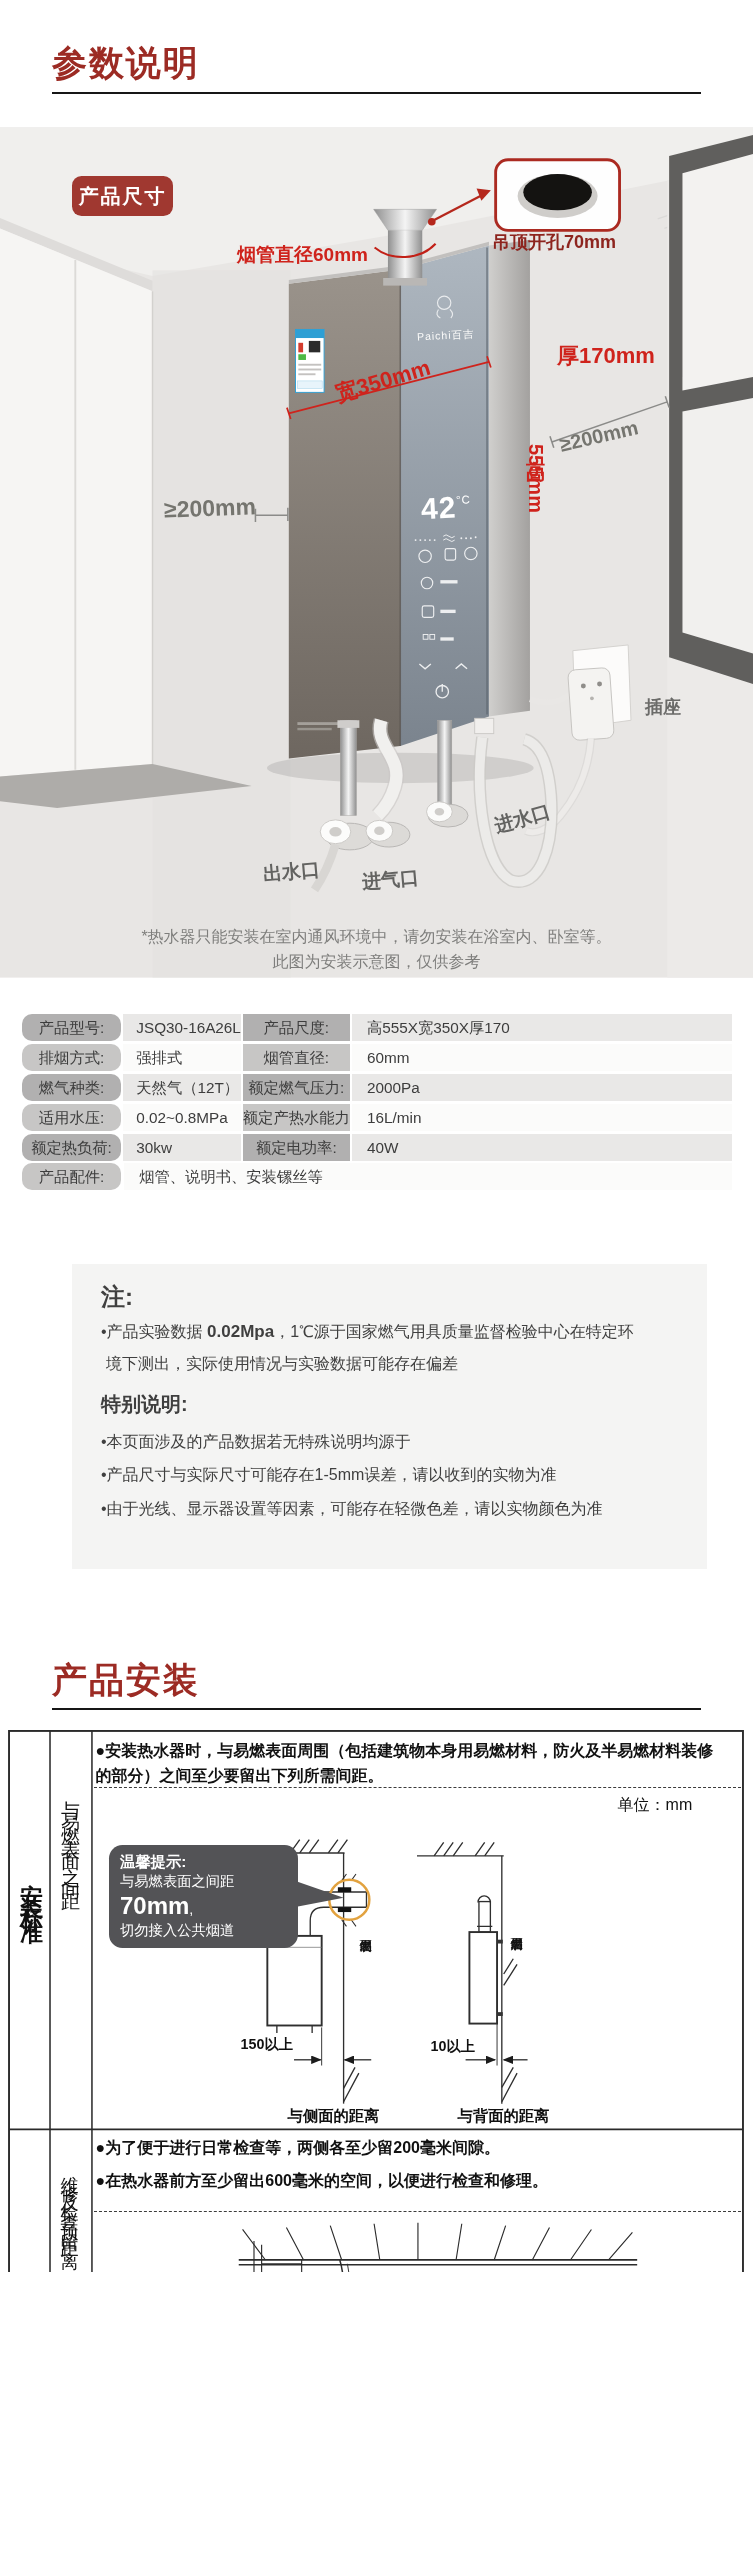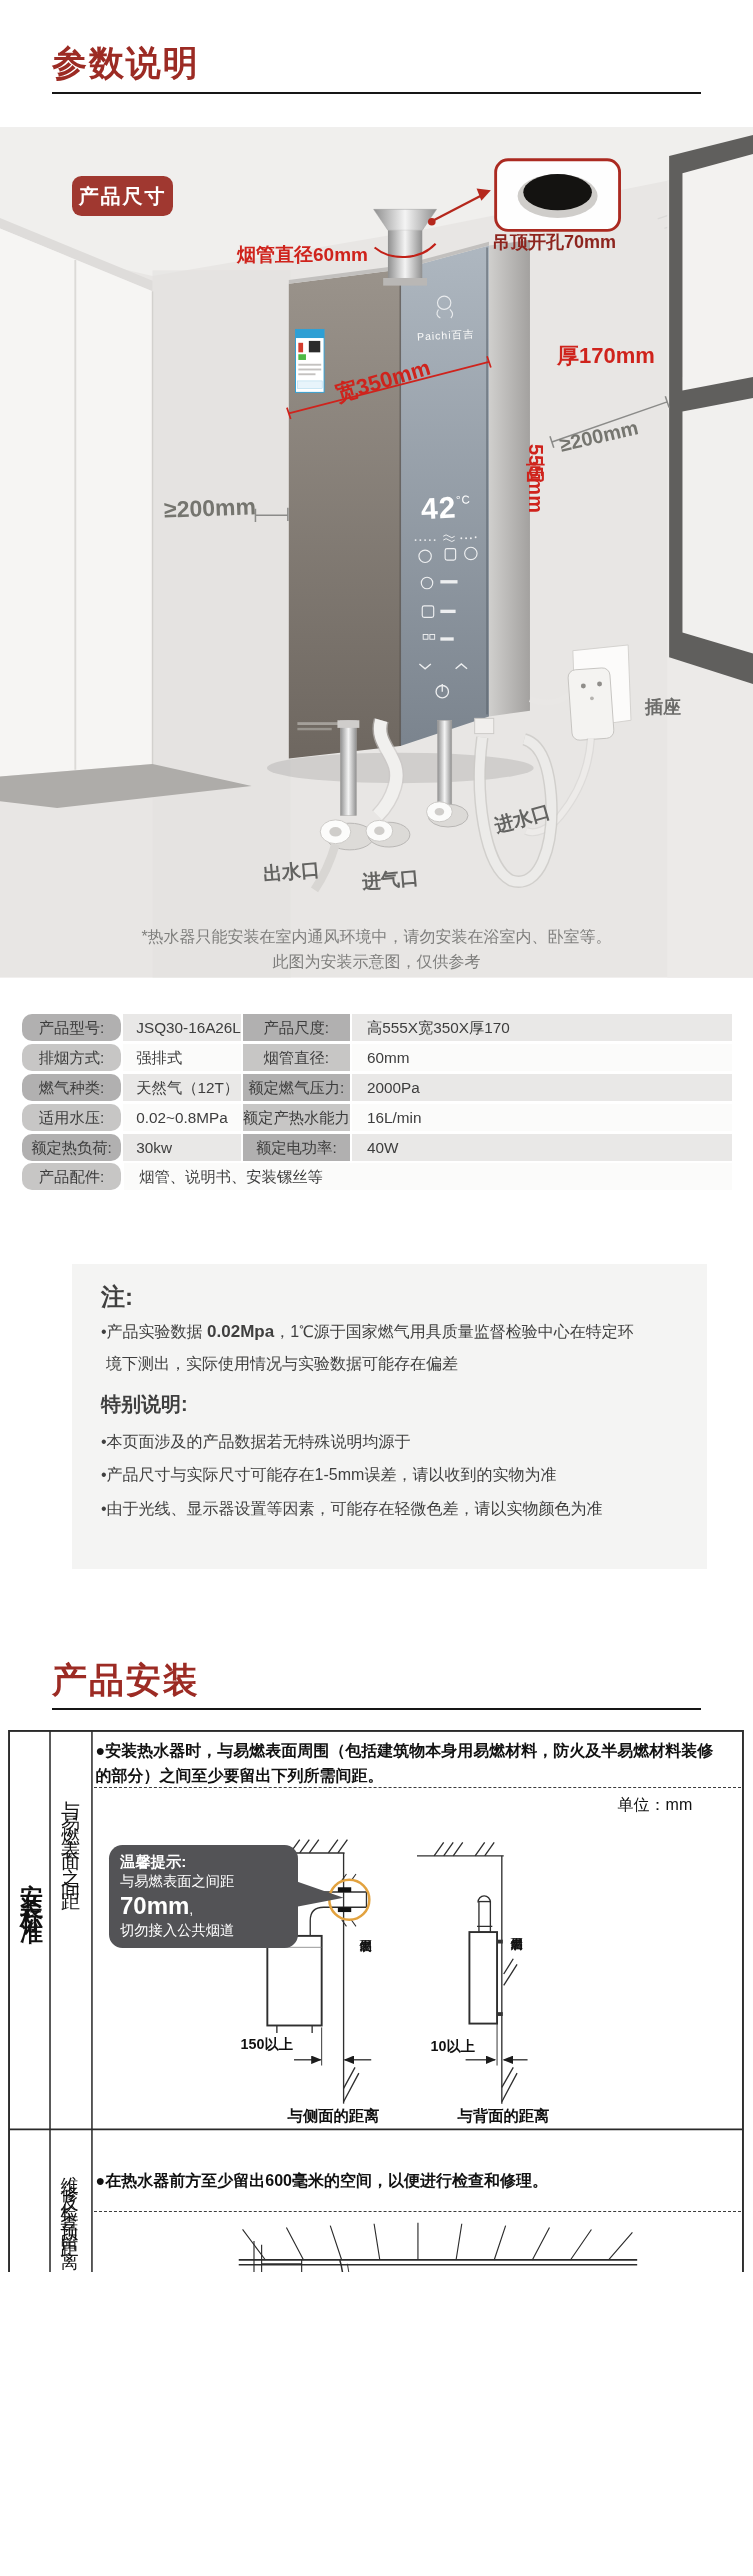--- a/index.html
+++ b/index.html
@@ -400,20 +400,21 @@
 
     <div class="it dimtxt" style="left:233px;top:305px">150以上</div>
     <div class="it captxt" style="left:280px;top:376px">与侧面的距离</div>
     <div class="it surftxt vtext-up" style="left:349px;top:200px">侧易燃表面</div>
     <div class="it dimtxt" style="left:423px;top:307px">10以上</div>
     <div class="it captxt" style="left:450px;top:376px">与背面的距离</div>
     <div class="it surftxt vtext-up" style="left:500px;top:198px">后侧易燃表面</div>
 
     <div class="colv" style="left:9.5px;top:532px;height:172px;font-size:23px;font-weight:600;letter-spacing:12.4px">安装标准</div>
     <div class="colv" style="left:50px;top:431px;height:334px;font-size:18px;letter-spacing:9.5px">维修及检查预留距离</div>
+    <div class="it ipara" style="left:88px;top:408px">●为了便于进行日常检查等，两侧各至少留200毫米间隙。</div>
     <div class="it ipara" style="left:88px;top:441px">●在热水器前方至少留出600毫米的空间，以便进行检查和修理。</div>
     <div class="dashed" style="top:481px"></div>
     <div class="dim2" style="left:345px;top:570px">
         <div>200</div>
         <div>以上</div>
       </div>
     <div class="dim2" style="left:441px;top:559px">
         <div>200</div>
         <div>以上</div>
       </div>

